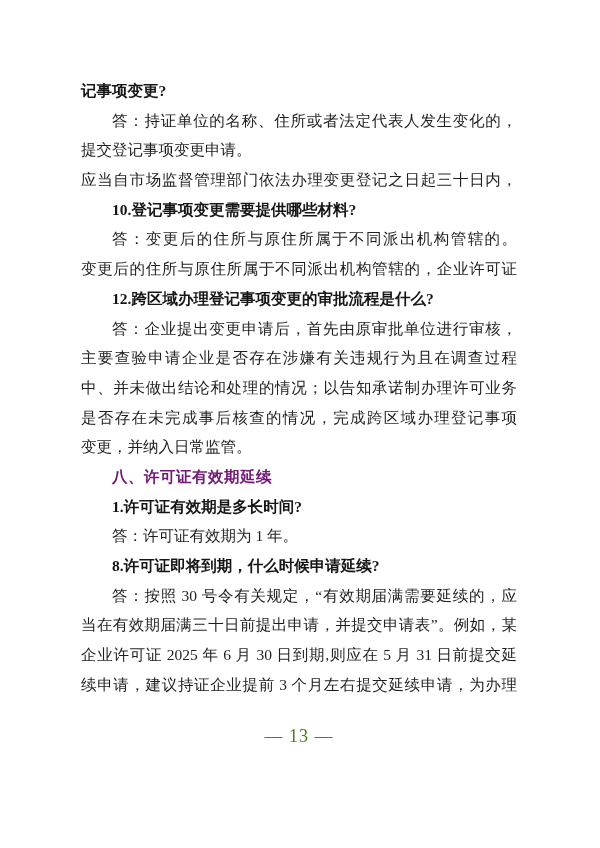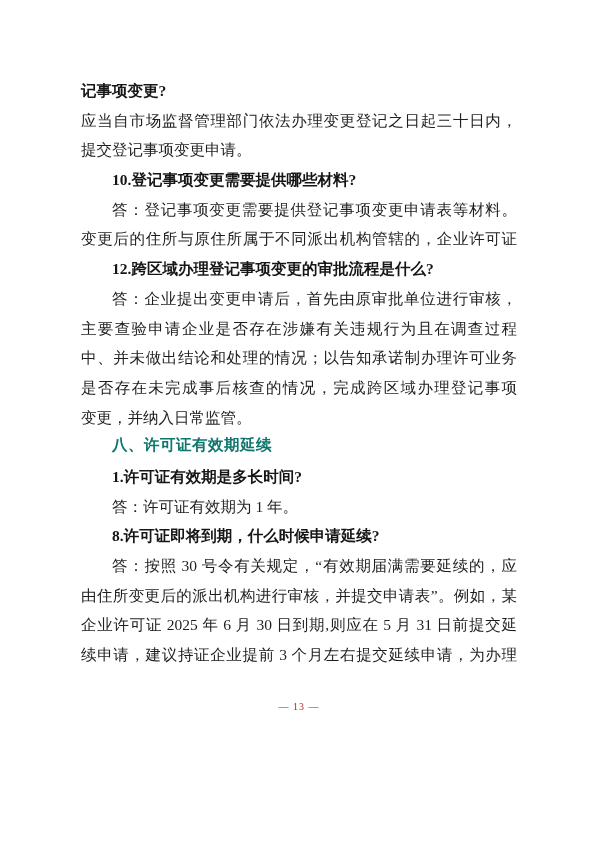--- a/index.html
+++ b/index.html
@@ -37,52 +37,53 @@
     text-indent: 31px;
   }
   
   .q {
     font-weight: bold;
     color: #161617;
   }
   
   .sec {
     font-weight: bold;
-    font-family: Liberation Mono, monospace;
-    color: #0f766e;
+    font-family: Liberation Serif, serif;
+    color: #701a75;
     letter-spacing: 0.5px;
   }
   .footer {
     margin-top: 27px;
     text-align: center;
-    font-size: 10px;
+    font-size: 18px;
     line-height: 20px;
     letter-spacing: 1px;
-    color: #b91c1c;
+    color: #4d7c0f;
   }
 </style>
 </head>
 <body>
 
 <div class="page">
   <div class="ln q">记事项变更?</div>
+  <div class="ln ind j">答：持证单位的名称、住所或者法定代表人发生变化的，</div>
+  <div class="ln">提交登记事项变更申请。</div>
   <div class="ln j">应当自市场监督管理部门依法办理变更登记之日起三十日内，</div>
-  <div class="ln">提交登记事项变更申请。</div>
   <div class="ln q ind">10.登记事项变更需要提供哪些材料?</div>
-  <div class="ln ind j">答：登记事项变更需要提供登记事项变更申请表等材料。</div>
+  <div class="ln ind j">答：变更后的住所与原住所属于不同派出机构管辖的。</div>
   <div class="ln j">变更后的住所与原住所属于不同派出机构管辖的，企业许可证</div>
   <div class="ln q ind">12.跨区域办理登记事项变更的审批流程是什么?</div>
   <div class="ln ind j">答：企业提出变更申请后，首先由原审批单位进行审核，</div>
   <div class="ln j">主要查验申请企业是否存在涉嫌有关违规行为且在调查过程</div>
   <div class="ln j">中、并未做出结论和处理的情况；以告知承诺制办理许可业务</div>
   <div class="ln j">是否存在未完成事后核查的情况，完成跨区域办理登记事项</div>
   <div class="ln">变更，并纳入日常监管。</div>
   <div class="ln sec ind">八、许可证有效期延续</div>
   <div class="ln q ind">1.许可证有效期是多长时间?</div>
   <div class="ln ind">答：许可证有效期为 1 年。</div>
   <div class="ln q ind">8.许可证即将到期，什么时候申请延续?</div>
   <div class="ln ind j">答：按照 30 号令有关规定，“有效期届满需要延续的，应</div>
-  <div class="ln j">由住所变更后的派出机构进行审核，并提交申请表”。例如，某</div>
+  <div class="ln j">当在有效期届满三十日前提出申请，并提交申请表”。例如，某</div>
   <div class="ln j">企业许可证 2025 年 6 月 30 日到期,则应在 5 月 31 日前提交延</div>
   <div class="ln j">续申请，建议持证企业提前 3 个月左右提交延续申请，为办理</div>
 
   <div class="footer">— 13 —</div>
 </div>
 
 </body></html>

